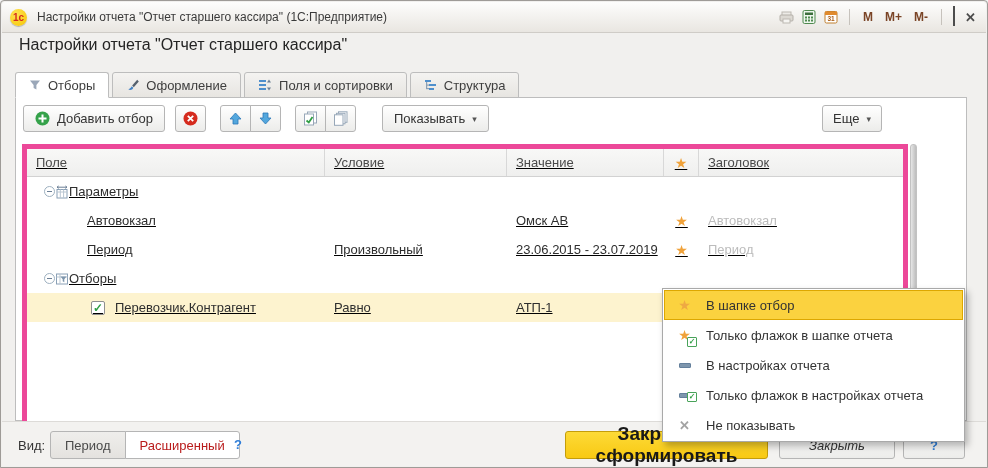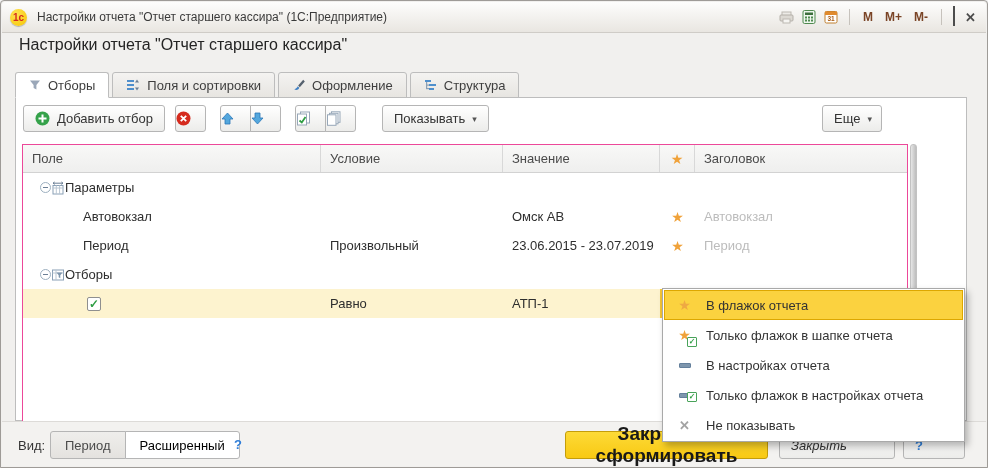--- a/index.html
+++ b/index.html
@@ -41,35 +41,35 @@
     font-size:13px; color:#3e3e3e; background:linear-gradient(#f4f3f1,#e7e5e1);
     border:1px solid #bdbdbd; border-radius:3px 3px 0 0; margin-right:3px;
   }
   .tab.active { background:#fff; border-bottom:1px solid #fff; }
   
   .panel {
     position:absolute; left:14px; top:96px; width:952px; height:324px;
     background:#fff; border:1px solid #bdbdbd;
   }
   .btn {
-    display:inline-flex; align-items:center; gap:7px;
+    display:inline-flex; align-items:center; justify-content:center; gap:7px;
     height:27px; padding:0 11px; background:linear-gradient(#ffffff,#ececea);
     border:1px solid #b5b5b5; border-radius:3px; font-size:13px; color:#333; cursor:default;
   }
   .btn.sq { width:31px; padding:0; }
   .toolbar { position:absolute; left:7px; top:7px; display:flex; align-items:center; }
   .pair { display:flex; }
   .pair .btn:first-child { border-radius:3px 0 0 3px; }
   .pair .btn:last-child { border-radius:0 3px 3px 0; margin-left:-1px; }
   .caret { font-size:9px; color:#555; }
   .more-btn { position:absolute; left:806px; top:7px; width:60px; }
   
   .table {
     position:absolute; left:6px; top:46px; width:886px; height:311px;
-    border:1px solid #ec4899; background:#fff;
+    border:5px solid #ec4899; background:#fff;text-decoration:underline;
   }
   .thead {
     display:grid; grid-template-columns:298px 182px 157px 35px 1fr; height:28px;
     background:linear-gradient(#f8f8f7,#efefee); border-bottom:1px solid #d2d2d2;
   }
   .th { display:flex; align-items:center; padding:0 9px; font-size:13px; color:#4a4a4a; border-right:1px solid #d8d8d8; }
   .th:last-child { border-right:none; }
   .th.star-col, .td.star-col { justify-content:center; padding:0; }
   .tr { display:grid; grid-template-columns:298px 182px 157px 35px 1fr; height:29px; background:#fff; }
   .td { display:flex; align-items:center; padding:0 9px; font-size:13px; color:#2e2e2e; overflow:hidden; white-space:nowrap; }
@@ -100,21 +100,21 @@
     position:absolute; left:1px; right:1px; bottom:1px; height:45px;
     background:#f3f2f0; border-top:1px solid #dddbd8;
   }
   .view-label { position:absolute; left:17px; top:437px; font-size:13px; color:#333; }
   .seg { position:absolute; left:49px; top:430px; display:flex; }
   .seg-btn {
     height:28px; display:flex; align-items:center; padding:0 14px; font-size:13px;
     border:1px solid #b5b5b5; cursor:default;
   }
   .seg-btn.simple { background:linear-gradient(#efeeec,#e4e2df); color:#4a4a4a; border-radius:3px 0 0 3px; }
-  .seg-btn.advanced { background:#fff; color:#000000; border-radius:0 3px 3px 0; margin-left:-1px;text-align:center; }
+  .seg-btn.advanced { background:#fff; color:#b91c1c; border-radius:0 3px 3px 0; margin-left:-1px;text-align:center; }
   .help-link { position:absolute; left:233px; top:436px; color:#2f7ed8; font-size:13px; font-weight:bold; }
   .btn-yellow {
     position:absolute; left:564px; top:430px; width:203px; height:28px;
     background:linear-gradient(#fdda37,#f8c913); border:1px solid #c49d0a; border-radius:3px;
     display:flex; align-items:center; justify-content:center;
     font-size:19px; font-weight:bold; color:#191919;
   }
   .btn-close { position:absolute; left:778px; top:430px; width:116px; height:28px;font-style:italic; }
   .btn-help  { position:absolute; left:902px; top:430px; width:62px;  height:28px; color:#2f7ed8; font-weight:bold; }
   
@@ -187,38 +187,38 @@
     <div class="tab active">
       <span>
           <svg width="12" height="12" viewBox="0 0 12 12">
             <path d="M1 1.5h10L7.4 6v4.5L4.6 9V6Z" fill="#9aa7b8"></path>
           </svg>
         </span>
       <span>Отборы</span>
     </div>
     <div class="tab">
       <span>
+          <svg width="13" height="13" viewBox="0 0 13 13">
+            <path d="M11.2 0.8 6.2 6.6l1.6 1.6 5-5.8Z" fill="#55616e"></path>
+            <path d="M5.7 7.2c-.4 1.8-1.8 1.9-3.4 3.3 1.8.8 4.2.6 5-1.7Z" fill="#3f80c4"></path>
+          </svg>
+        </span>
+      <span>Оформление</span>
+    </div>
+    <div class="tab">
+      <span>
           <svg width="14" height="12" viewBox="0 0 14 12">
             <rect x="1" y="1" width="7" height="2" fill="#4f8fcc"></rect>
             <rect x="1" y="5" width="7" height="2" fill="#4f8fcc"></rect>
             <rect x="1" y="9" width="7" height="2" fill="#4f8fcc"></rect>
             <path d="M11 0.5 13 3.5h-4Z" fill="#6b7f95"></path>
             <path d="M11 11.5 9 8.5h4Z" fill="#6b7f95"></path>
           </svg>
         </span>
       <span>Поля и сортировки</span>
-    </div>
-    <div class="tab">
-      <span>
-          <svg width="13" height="13" viewBox="0 0 13 13">
-            <path d="M11.2 0.8 6.2 6.6l1.6 1.6 5-5.8Z" fill="#55616e"></path>
-            <path d="M5.7 7.2c-.4 1.8-1.8 1.9-3.4 3.3 1.8.8 4.2.6 5-1.7Z" fill="#3f80c4"></path>
-          </svg>
-        </span>
-      <span>Оформление</span>
     </div>
     <div class="tab">
       <span>
           <svg width="13" height="12" viewBox="0 0 13 12">
             <rect x="1" y="1" width="6" height="2" fill="#4f8fcc"></rect>
             <rect x="5" y="5" width="7" height="2" fill="#4f8fcc"></rect>
             <rect x="5" y="9" width="5" height="2" fill="#4f8fcc"></rect>
             <rect x="2" y="3" width="1.2" height="7" fill="#8aa0b6"></rect>
             <rect x="2" y="9" width="3" height="1.2" fill="#8aa0b6"></rect>
             <rect x="2" y="5.5" width="3" height="1.2" fill="#8aa0b6"></rect>
@@ -352,20 +352,21 @@
             </span>
           <span>Отборы</span>
         </div>
       </div>
 
       <div class="tr selected">
         <div class="td field">
           <span class="checkbox">
               <span>✓</span>
             </span>
+          <span>Перевозчик.Контрагент</span>
         </div>
         <div class="td">Равно</div>
         <div class="td">АТП-1</div>
         <div class="td star-col star-cell-active">
             <span class="star-glyph">★</span>
           </div>
         <div class="td"></div>
       </div>
     </div>
 
@@ -382,21 +383,21 @@
 
   <button class="btn-yellow">Закрыть и сформировать</button>
   <button class="btn btn-close">Закрыть</button>
   <button class="btn btn-help">?</button>
 
   <div class="menu">
     <div class="mi sel">
       <span class="ic">
           <span class="star-glyph">★</span>
         </span>
-      <span>В флажок отчета</span>
+      <span>В шапке отбор</span>
     </div>
     <div class="mi">
       <span class="ic">
           <span class="star-glyph">★</span>
           <span class="mini-check">✓</span>
         </span>
       <span>Только флажок в шапке отчета</span>
     </div>
     <div class="mi">
       <span class="ic">

